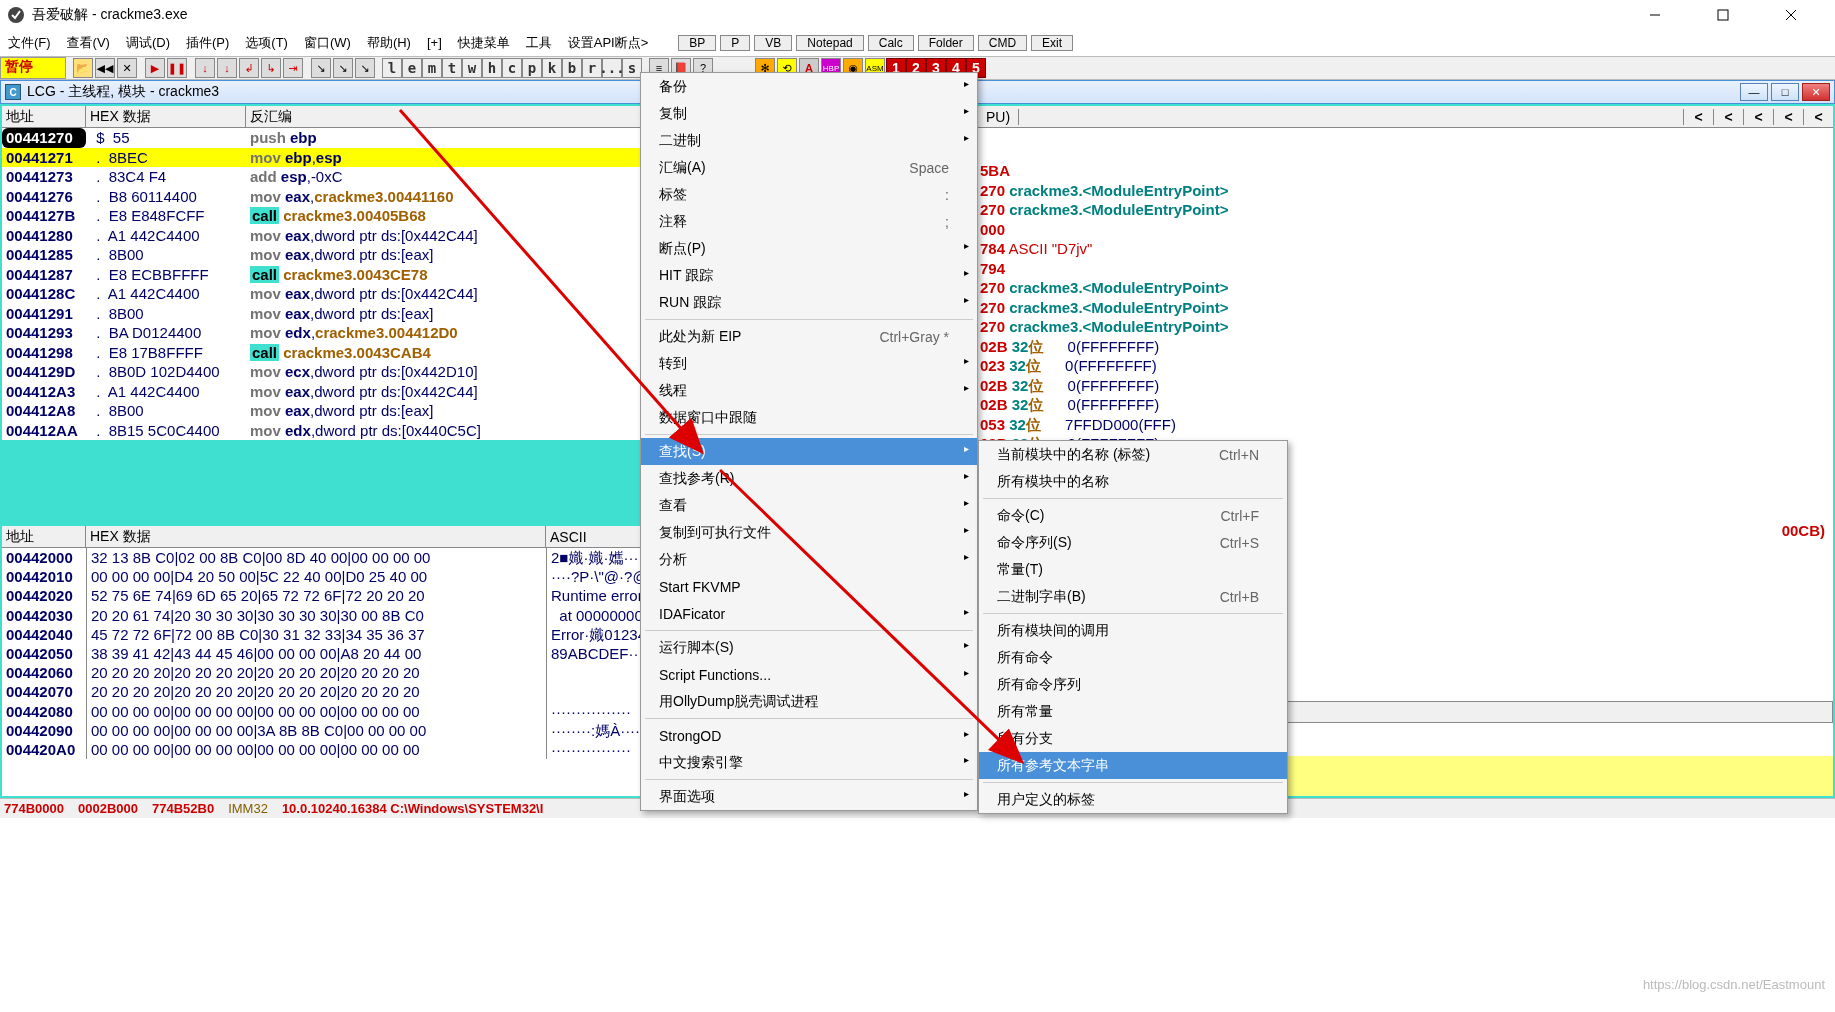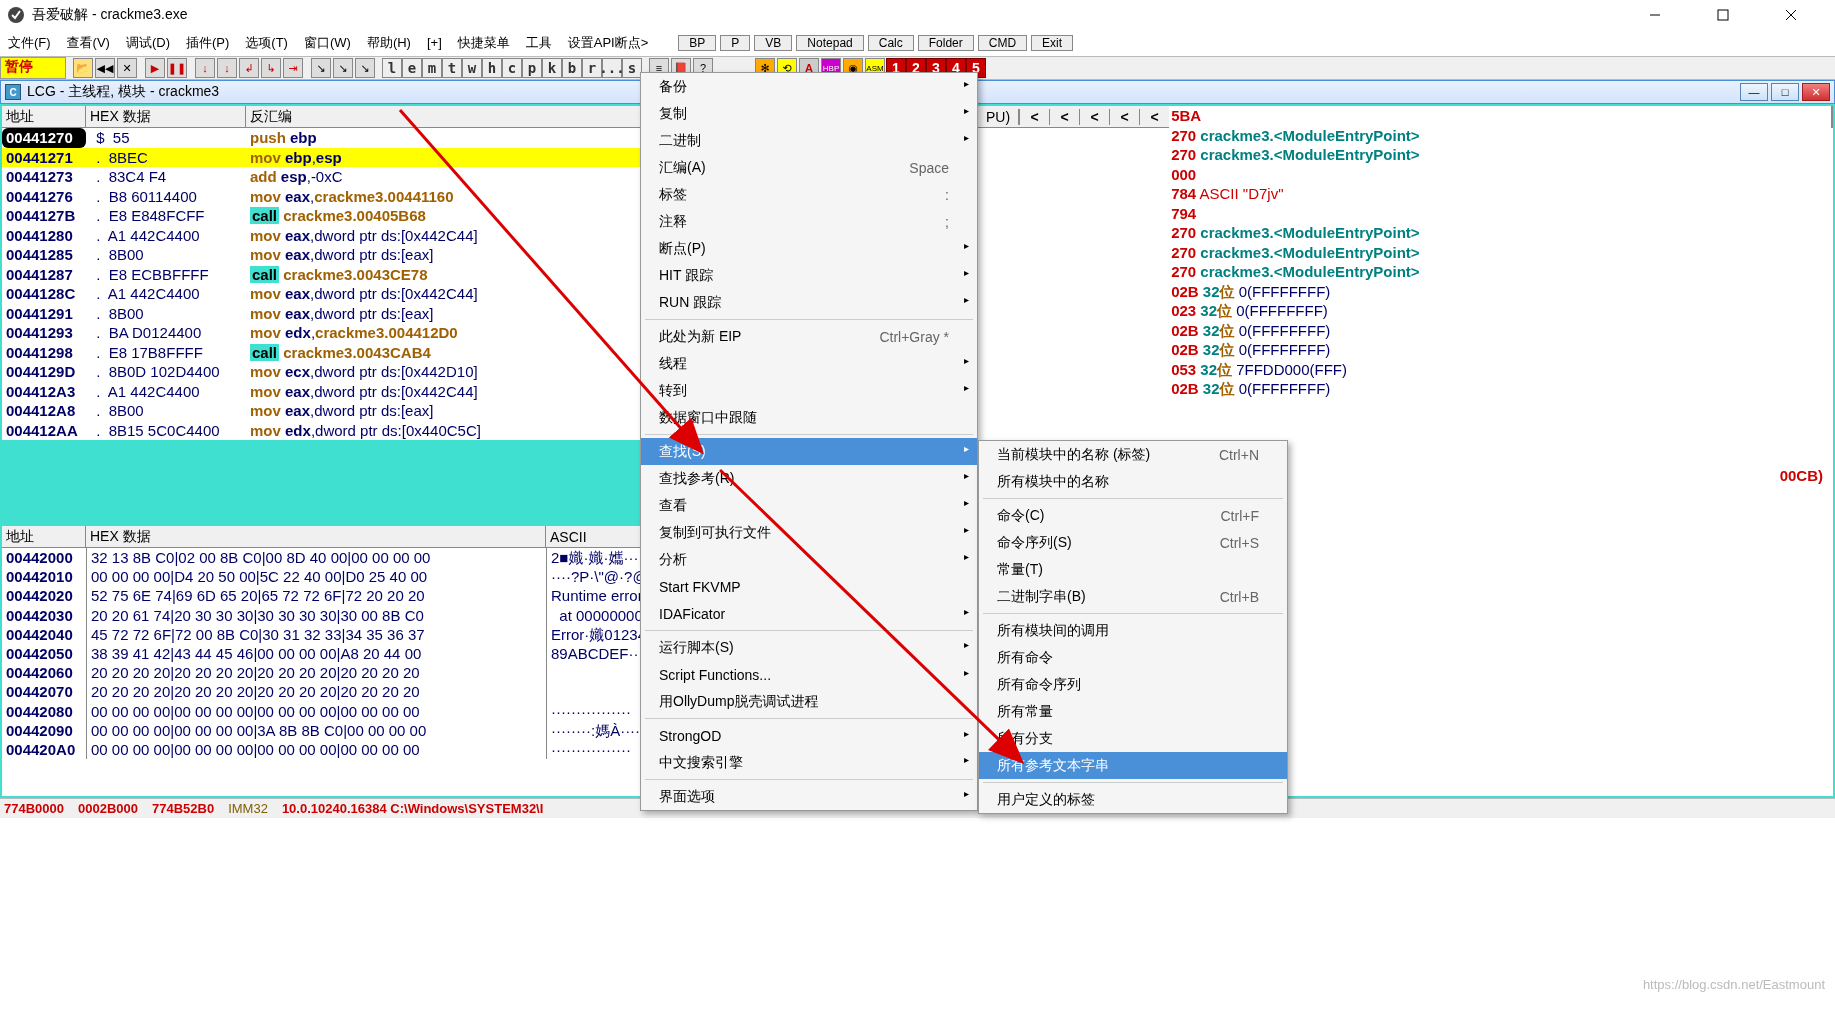--- a/index.html
+++ b/index.html
@@ -29,40 +29,40 @@
 .disasm { flex:0 0 auto; }
 .pane-header { height:22px; border-bottom:1px solid #888; display:flex; background:#f0f0f0; font-size:14px; }
 .pane-header .col { border-right:1px solid #888; padding:0 4px; display:flex; align-items:center; }
 .code-area { font-family:"Consolas","Courier New",monospace; font-size:15px; line-height:19.5px; background:#fff; }
 .code-row { display:flex; height:19.5px; white-space:pre; }
 .code-row.hl { background:#ffff00; }
 .c-addr { width:84px; color:#006; font-weight:bold; padding-left:4px;}
 .c-addr.sel { background:#000; color:#fff;border-radius:6px;}
 .c-hex { width:160px; color:#006; padding-left:6px;}
 .c-dis { flex:1; padding-left:4px; color:#006;}
-.k-mn { color:#a16207; font-weight:bold;}
+.k-mn { color:#737373; font-weight:bold;}
 .k-reg { color:#006; font-weight:bold;}
 .k-call { background:#40e0d0; color:#000; font-weight:bold; padding:0 2px;}
 .k-sym { color:#a06000; font-weight:bold;}
 .k-num { color:#006;}
 .info-strip { height:86px; background:#40e0d0; }
 .dump-pane { flex:1; }
 .dump-area { font-family:"Consolas","Courier New",monospace; font-size:15px; line-height:19.2px; background:#fff; color:#006; white-space:pre; overflow:hidden;}
 .dump-row { display:flex; height:19.2px;}
 .d-addr { width:84px; font-weight:bold; padding-left:4px;}
 .d-hex { width:460px; border-left:1px solid #888; padding-left:4px;}
 .d-asc { border-left:1px solid #888; padding-left:4px; flex:1;}
-.right-col { flex:1; min-width:0; display:flex; flex-direction:row; }
+.right-col { flex:1; min-width:0; display:flex; flex-direction:column;gap:33px; }
 .reg-hdr { height:22px; border-bottom:1px solid #888; background:#f0f0f0; display:flex; align-items:center; font-size:14px;}
 .reg-hdr .rlab { padding:0 8px; border-right:1px solid #888;}
 .reg-hdr .rsp { flex:1;}
 .reg-hdr .rar { width:30px; text-align:center; font-weight:bold; border-left:1px solid #888;}
 .reg-body { font-family:"Consolas","Courier New",monospace; font-size:15px; line-height:19.5px; padding-left:2px; background:#fff; flex:1; white-space:pre; overflow:hidden; position:relative;}
 .rg-num { color:#c00; font-weight:bold;margin-top:28px;}
-.rg-deco { color:#006;}
+.rg-deco { color:#006;margin-left:20px;}
 .rg-sym { color:#008080; font-weight:bold;}
 .rg-asc { color:#c00;}
 .rg-green { color:#008080; font-weight:bold;margin-top:12px; }
 .rg-gold { color:#a06000; font-weight:bold;}
 .stack-hdr { height:22px; border:1px solid #888; background:#f0f0f0; }
 .stack-body { font-family:"Consolas","Courier New",monospace; font-size:15px; background:#ffff80; height:40px; }
 .status { height:20px; background:#f0f0f0; border-top:1px solid #bbb; font-family:"Consolas","Courier New",monospace; font-size:13px; padding:0 4px; display:flex; gap:14px; align-items:center; color:#000;}
 .status .red { color:#c00; font-weight:bold;}
 .status .gold { color:#806000;}
 
@@ -251,24 +251,24 @@
     </div>
     <div class="ctx-item">
       <span class="sub">RUN 跟踪</span>
     </div>
     <div class="ctx-sep"></div>
     <div class="ctx-item">
       <span>此处为新 EIP</span>
       <span class="short">Ctrl+Gray *</span>
     </div>
     <div class="ctx-item">
+      <span class="sub">转到</span>
+    </div>
+    <div class="ctx-item">
       <span class="sub">线程</span>
-    </div>
-    <div class="ctx-item">
-      <span class="sub">转到</span>
     </div>
     <div class="ctx-item">
       <span>数据窗口中跟随</span>
     </div>
     <div class="ctx-sep"></div>
     <div class="ctx-item hl">
       <span class="sub">查找(S)</span>
     </div>
     <div class="ctx-item">
       <span class="sub">查找参考(R)</span>

